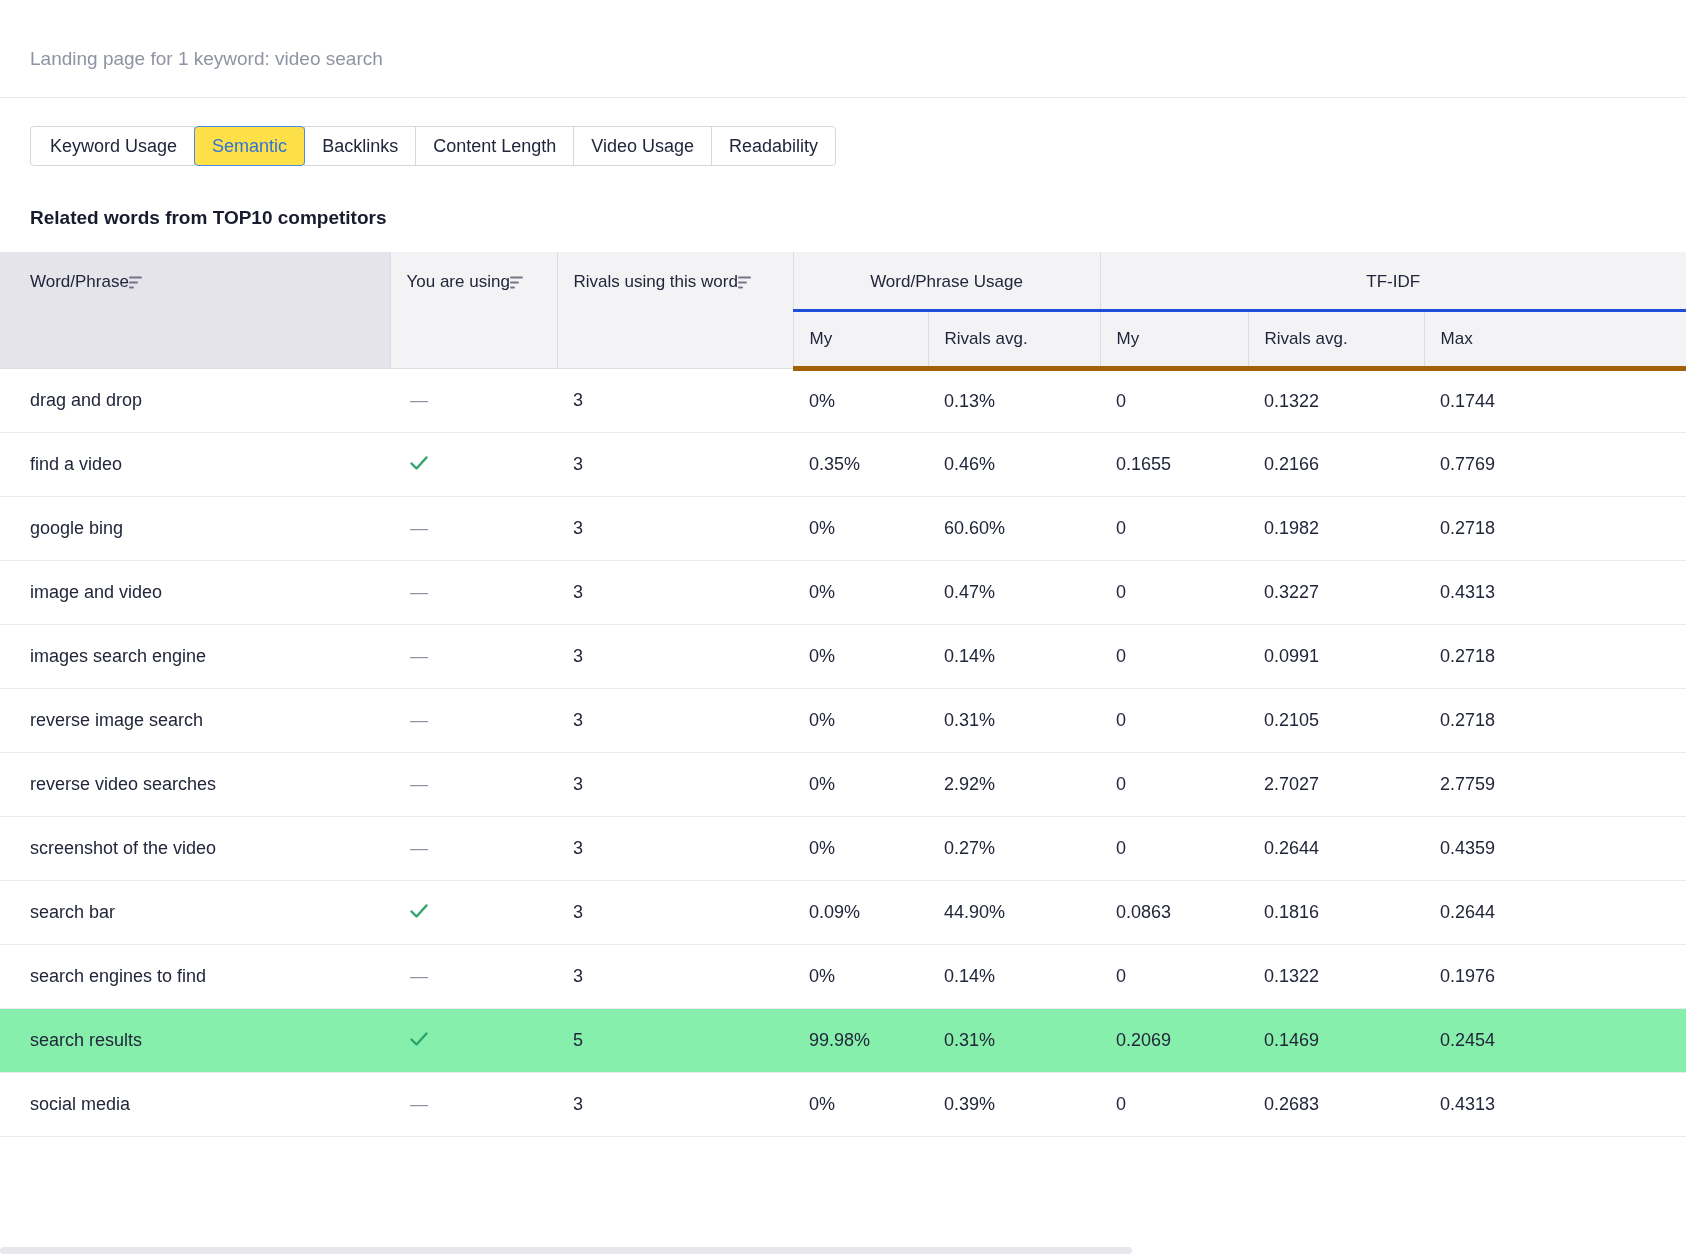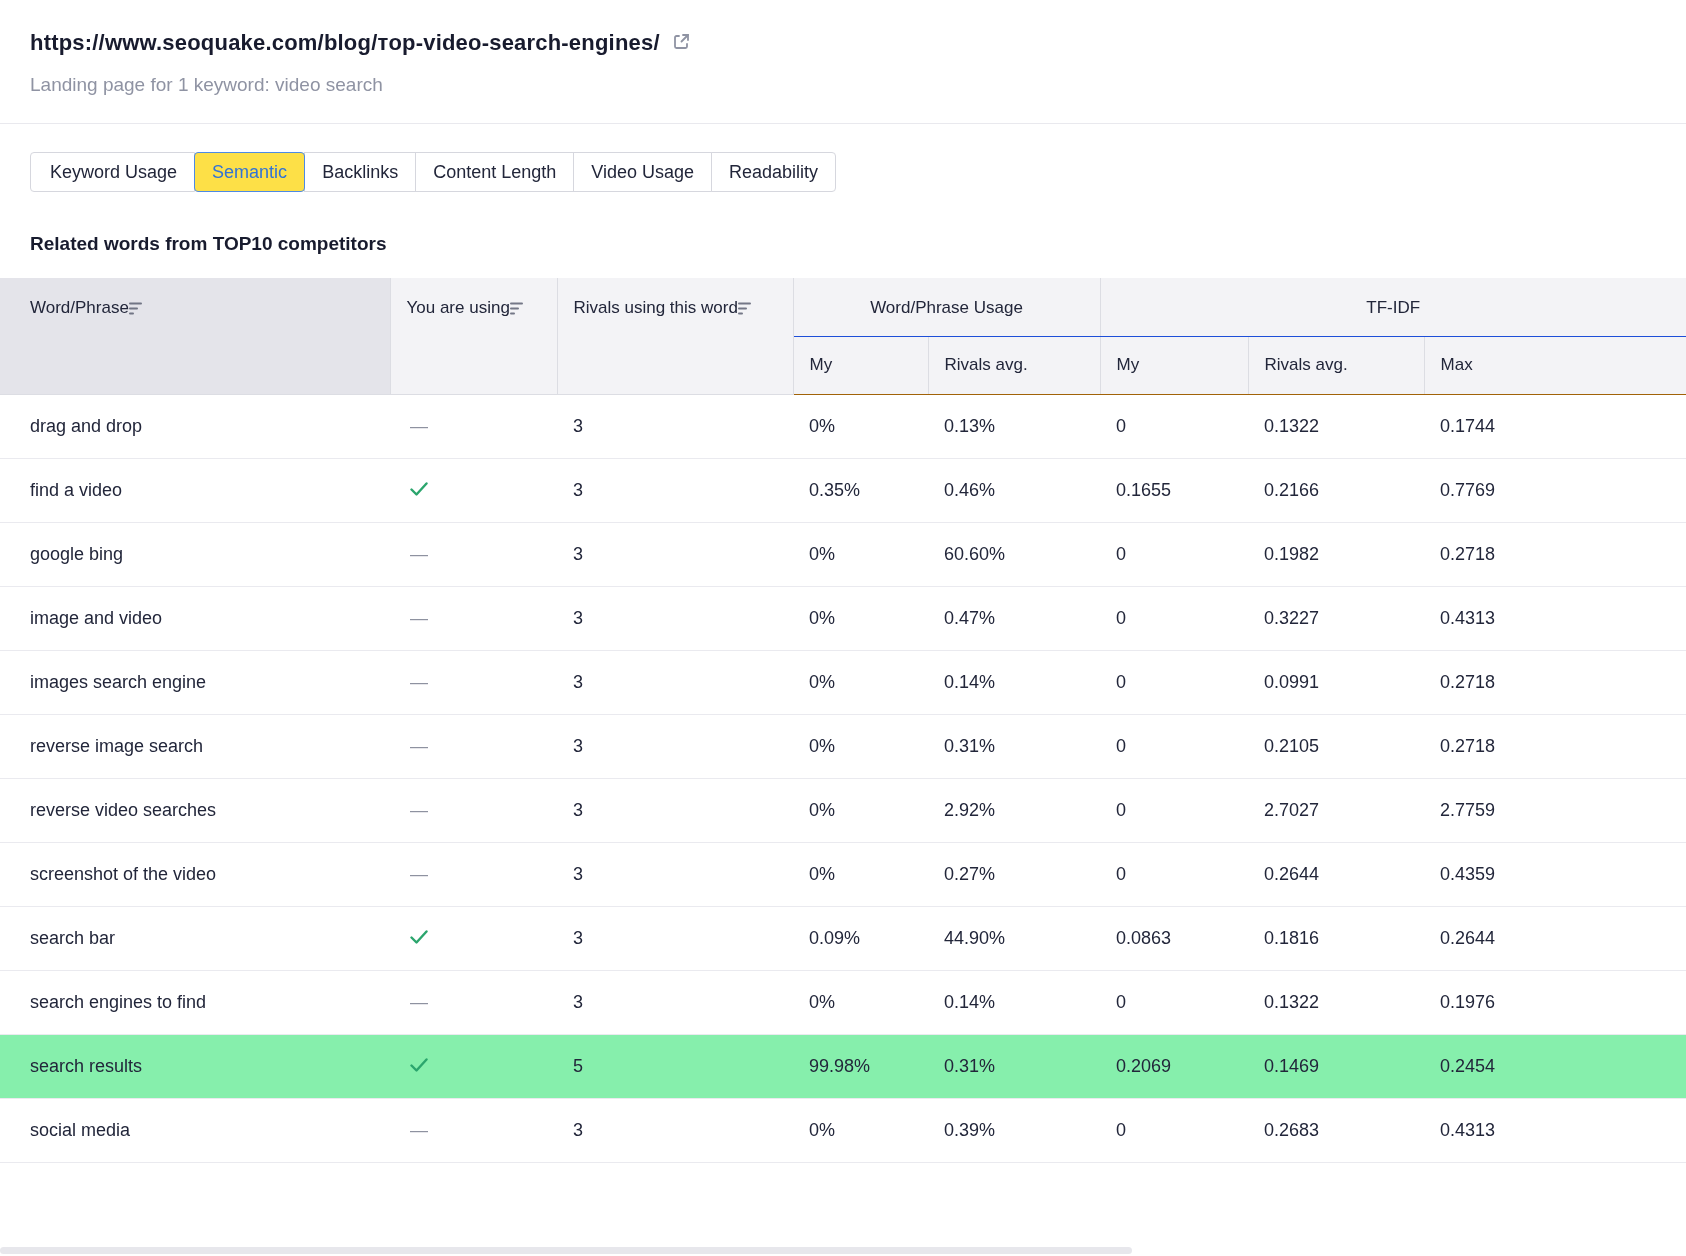--- a/index.html
+++ b/index.html
@@ -54,22 +54,22 @@
     font-size: 17px;
     color: #22263a;
     text-align: left;
     background: #f3f3f6;
     border-right: 1px solid #dcdde3;
     vertical-align: top;
     padding: 20px 10px 0 16px;
   }
   .word-table thead th:last-child { border-right: none; }
   .word-table thead th.rowspan-cell { border-bottom: 1px solid #dcdde3; }
-  .word-table thead th.group-cell { text-align: center; border-bottom: 1px solid #1d4ed8; height: 58px; padding-left: 0; padding-right: 0; }
-  .word-table thead th.sub-cell { height: 58px; vertical-align: middle; padding-top: 0; border-bottom: 1px solid #a16207; }
+  .word-table thead th.group-cell { text-align: center; border-bottom: 3px solid #1d4ed8; height: 58px; padding-left: 0; padding-right: 0; }
+  .word-table thead th.sub-cell { height: 58px; vertical-align: middle; padding-top: 0; border-bottom: 5px solid #a16207; }
   .word-table thead th.word-col-header { background: #e4e4ea; padding-left: 30px; }
   .header-label-wrap { display: inline-flex; align-items: center; }
   .sort-icon { display: inline-flex; opacity: .85; }
 
   .word-table tbody td {
     height: 64px;
     border-bottom: 1px solid #eaeaef;
     font-size: 18px;
     color: #22263a;
     padding-left: 16px;
@@ -85,30 +85,20 @@
   
   .hscrollbar-track { position: absolute; left: 0; bottom: 0; width: 1686px; height: 10px; }
   .hscrollbar-thumb { position: absolute; left: 0; bottom: 2px; width: 1132px; height: 7px; background: #e7e7ec; border-radius: 4px; }
 </style>
 </head>
 <body>
 
 <div class="page">
 
   <header class="page-header">
-    <div class="url-row">
-      <h1 class="page-url">https://www.seoquake.com/blog/тop-video-search-engines/</h1>
-      <span class="ext-link">
-        <svg width="19" height="19" viewBox="0 0 19 19" fill="none">
-          <path d="M7 4H4.5A1.5 1.5 0 0 0 3 5.5v9A1.5 1.5 0 0 0 4.5 16h9a1.5 1.5 0 0 0 1.5-1.5V12" stroke="#8f93a3" stroke-width="1.8" stroke-linecap="round"></path>
-          <path d="M11 3h5v5" stroke="#8f93a3" stroke-width="1.8" stroke-linecap="round"></path>
-          <path d="M16 3l-6.5 6.5" stroke="#8f93a3" stroke-width="1.8" stroke-linecap="round"></path>
-        </svg>
-      </span>
-    </div>
     <p class="subtitle">Landing page for 1 keyword: video search</p>
   </header>
 
   <div class="divider"></div>
 
   <nav class="tabs">
       <button class="tab">Keyword Usage</button>
       <button class="tab active">Semantic</button>
       <button class="tab">Backlinks</button>
       <button class="tab">Content Length</button>

